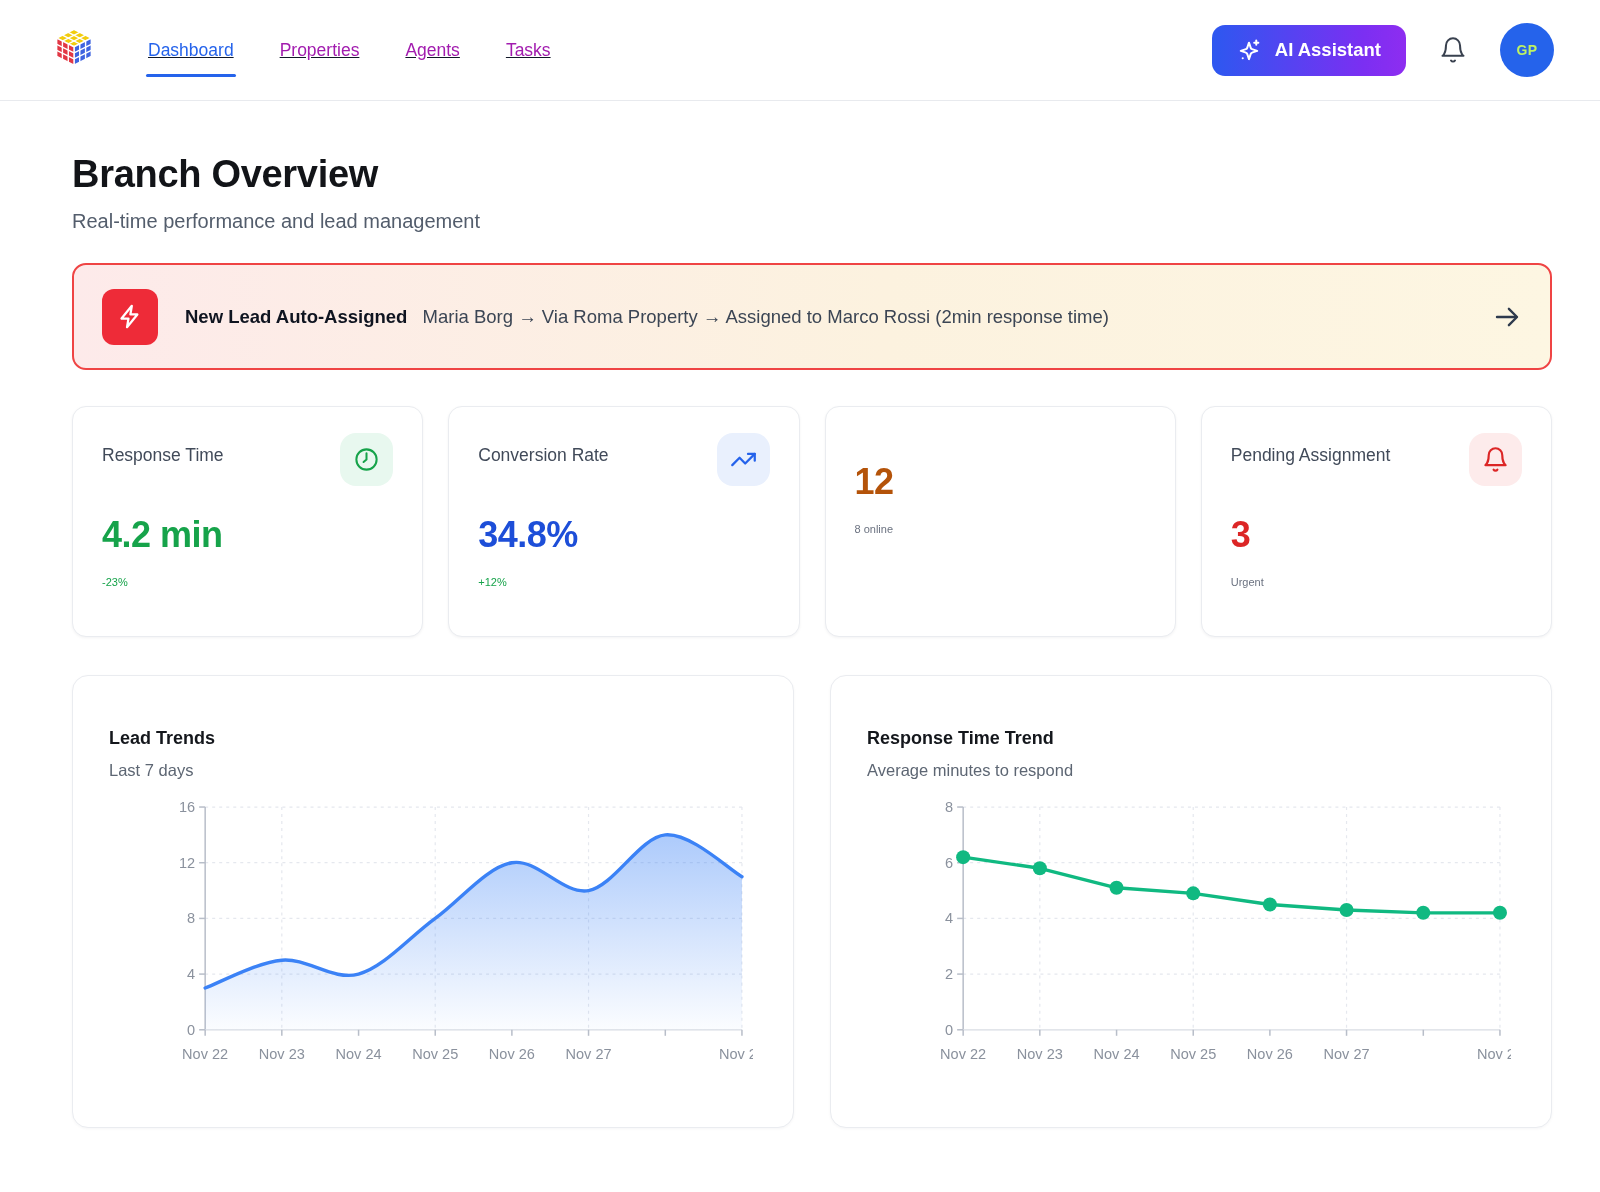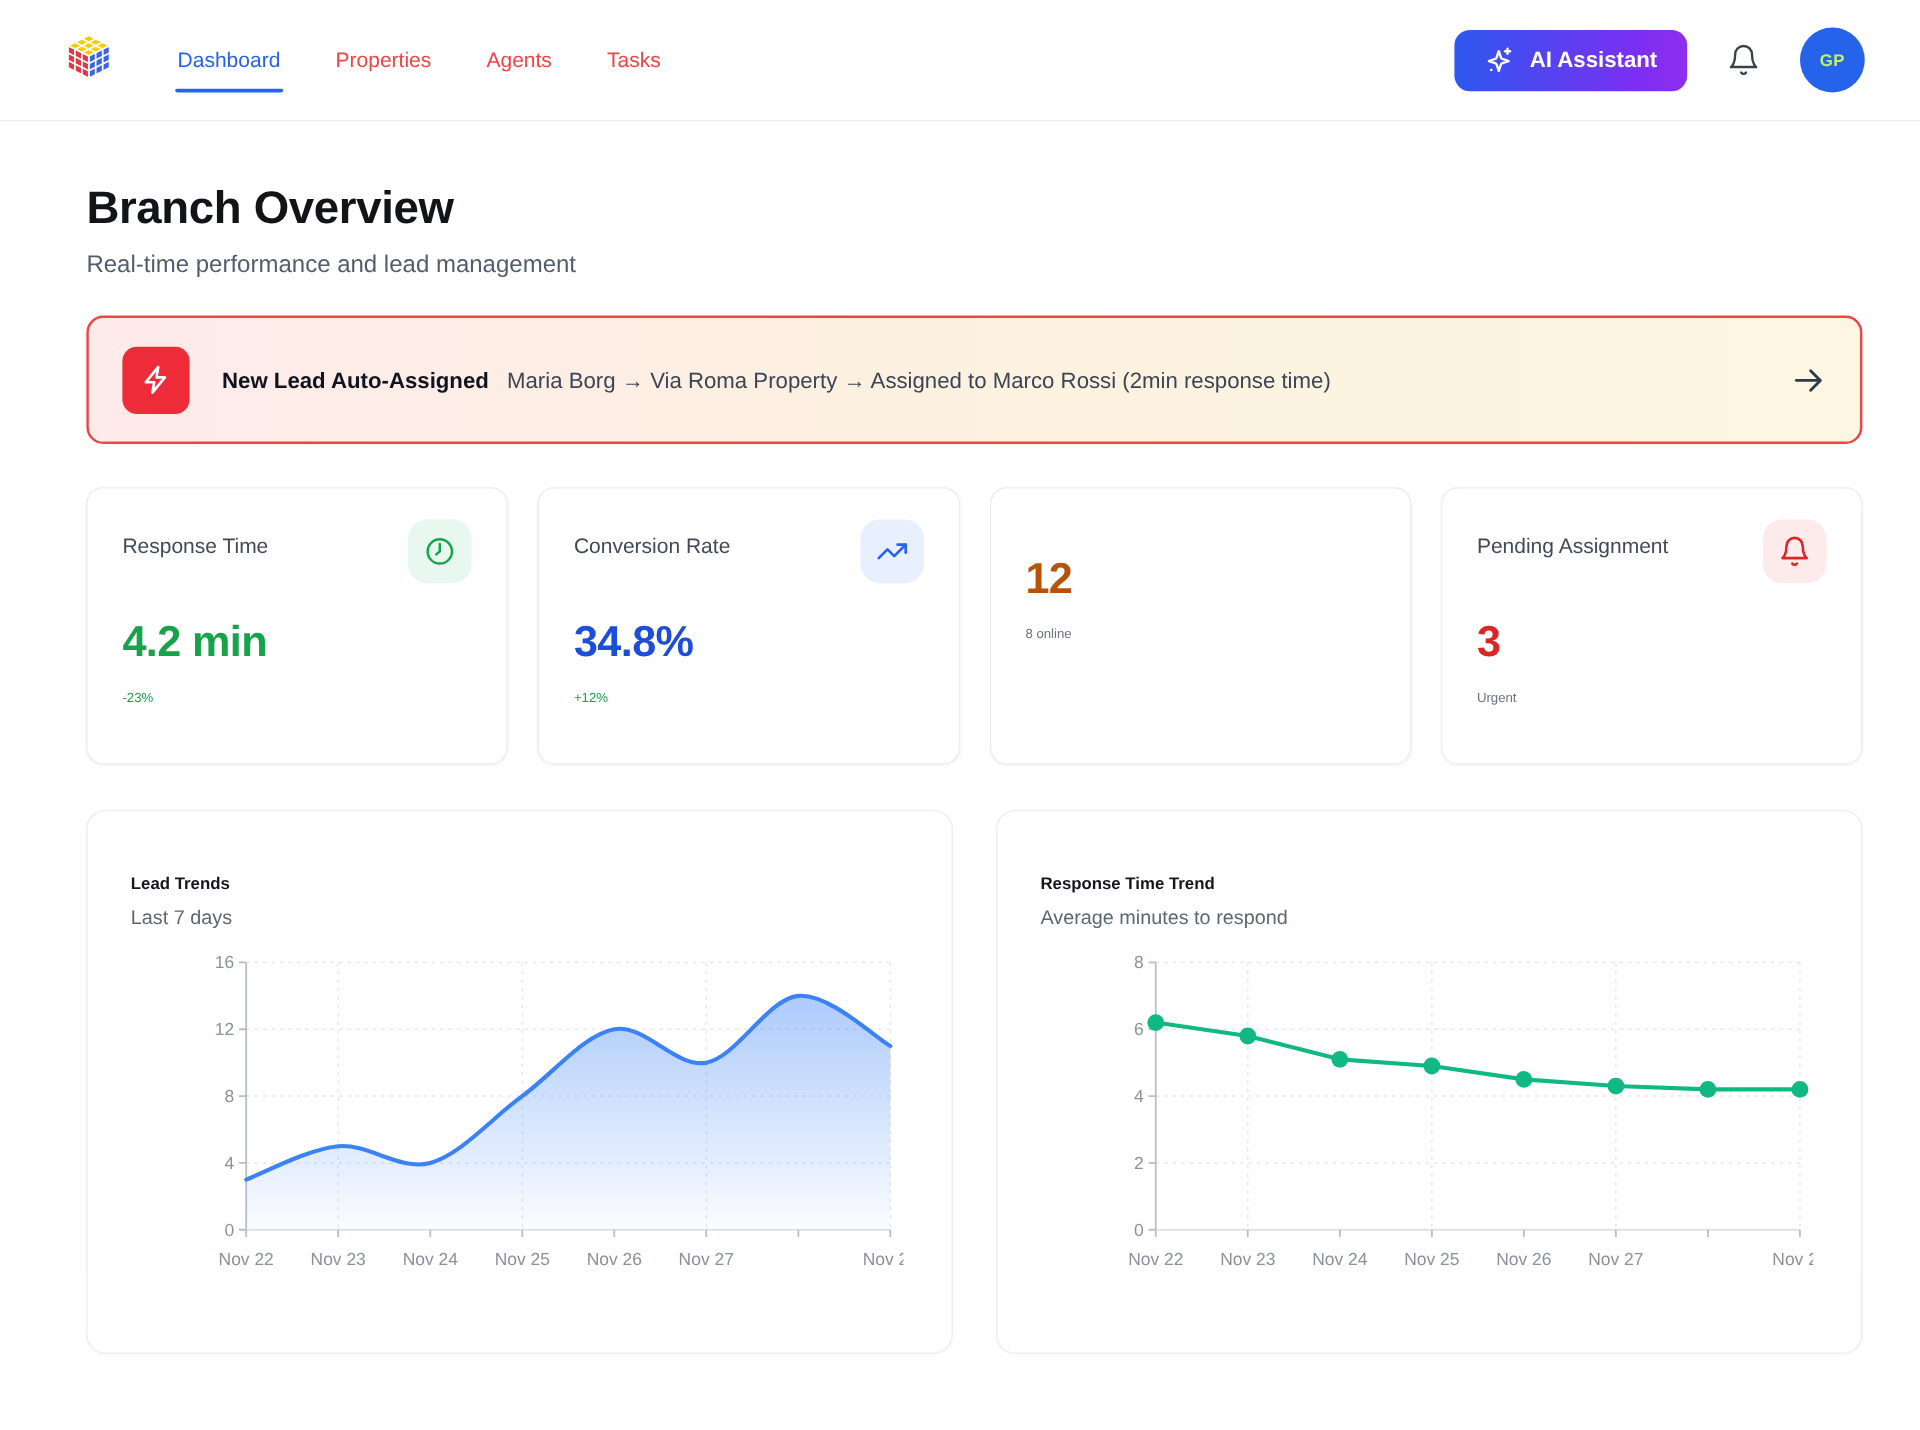--- a/index.html
+++ b/index.html
@@ -3,22 +3,22 @@
 <meta charset="utf-8">
 <style>
   * { box-sizing: border-box; margin: 0; padding: 0; }
   html,body { width: 1600px; height: 1192px; background:#ffffff; overflow:hidden;
     font-family:"Liberation Sans", sans-serif; color:#111827; }
 
   
   header { height:101px; display:flex; align-items:center; padding:0 46px;
     border-bottom:1px solid #e8eaee; background:#fff; }
   .logo { width:56px; height:56px; margin-right:44px; display:flex; align-items:center; justify-content:center; cursor:pointer; }
-  nav { display:flex; gap:42px; align-items:center; height:100%; }
-  .nav-link { font-size:17.5px; color:#ef4444; cursor:pointer; text-decoration:none;
+  nav { display:flex; gap:42px; align-items:center; height:100%;text-decoration:underline; }
+  .nav-link { font-size:17.5px; color:#a21caf; cursor:pointer; text-decoration:none;
     position:relative; padding:6px 2px; }
   .nav-link.active { color:#2563eb; font-weight:400; }
   .nav-link.active::after { content:""; position:absolute; left:0; right:0; bottom:-10px;
     height:3px; background:#2563eb; border-radius:2px; }
   .header-right { margin-left:auto; display:flex; align-items:center; gap:31px; }
   .ai-btn { display:inline-flex; align-items:center; gap:13px; height:51px; padding:0 25px;
     border:none; border-radius:13px; cursor:pointer;
     background:linear-gradient(90deg,#2d58f0 0%, #7b2ff2 78%, #8e2df0 100%);
     color:#fff; font-size:18.5px; font-weight:700; font-family:inherit; }
   .bell-btn { background:none; border:none; cursor:pointer; display:flex; padding:2px; }
@@ -52,21 +52,21 @@
   .chip-amber { background:#fcf7e4; } .chip-red { background:#fdebeb; }
   .stat-value { font-size:36px; font-weight:700; margin-top:28px; letter-spacing:-.5px; }
   .stat-sub { font-size:11px; margin-top:20px; }
   .c-green { color:#16a34a; } .c-blue { color:#1d4ed8; }
   .c-amber { color:#b45309; } .c-red { color:#dc2626; } .c-gray { color:#6b7280; }
 
   
   .charts { margin-top:38px; display:grid; grid-template-columns:1fr 1fr; gap:36px; }
   .chart-card { background:#fff; border:1px solid #eaecf0; border-radius:16px;
     padding:28px 36px 24px; height:453px; box-shadow:0 1px 3px rgba(16,24,40,.04); }
-  .chart-title { font-size:14px; font-weight:700; color:#14171c; margin-top:24px; }
+  .chart-title { font-size:18px; font-weight:700; color:#14171c; margin-top:24px; }
   .chart-sub { font-size:16.5px; color:#5d6673; margin-top:12px; }
   .chart-box { margin:16px 4px 0 52px; }
   .gl { stroke:#e5e8ee; stroke-width:1.2; stroke-dasharray:3 4; fill:none; }
   .ax { stroke:#b8bec9; stroke-width:1.5; fill:none; }
   .axl { stroke:#d8dce3; stroke-width:1.2; fill:none; }
   .tl { fill:#8a919d; font-size:14.5px; font-family:"Liberation Sans",sans-serif; }
 </style>
 </head>
 <body>
 

